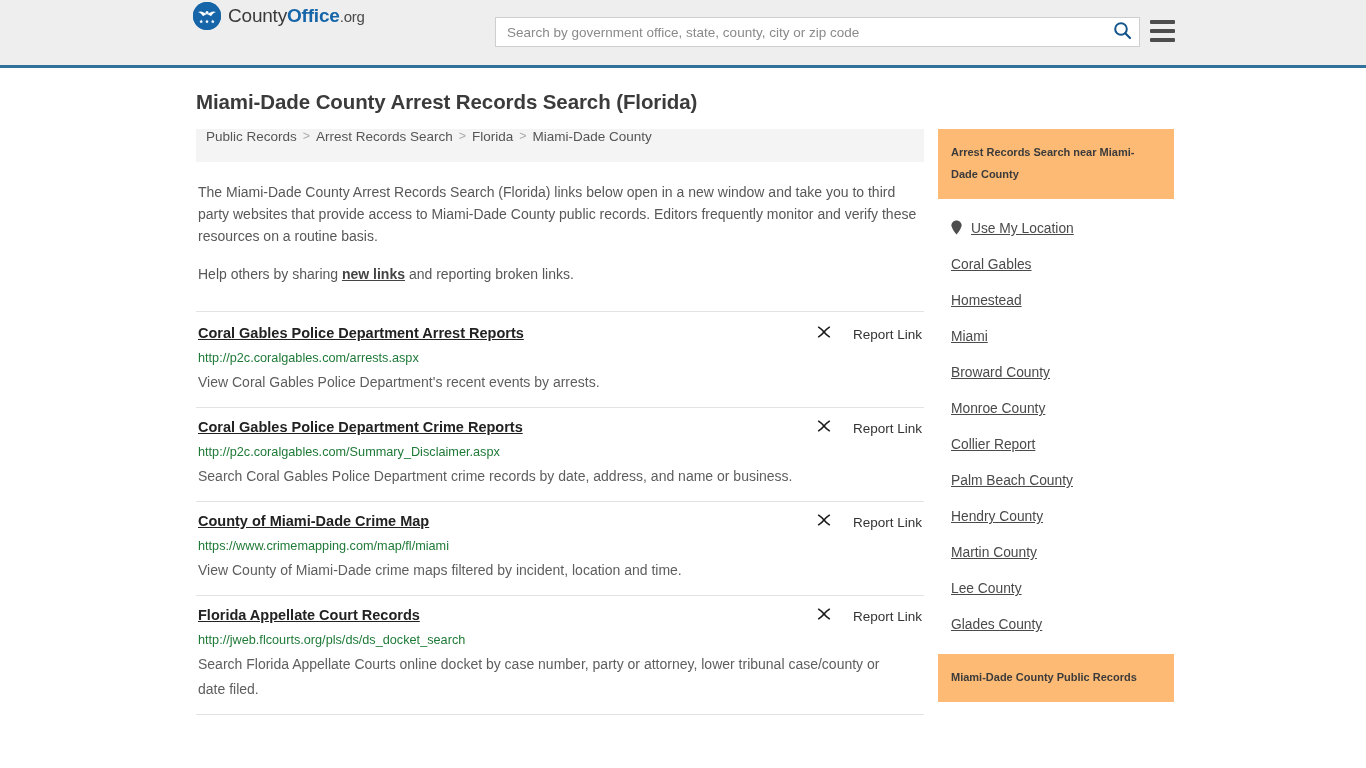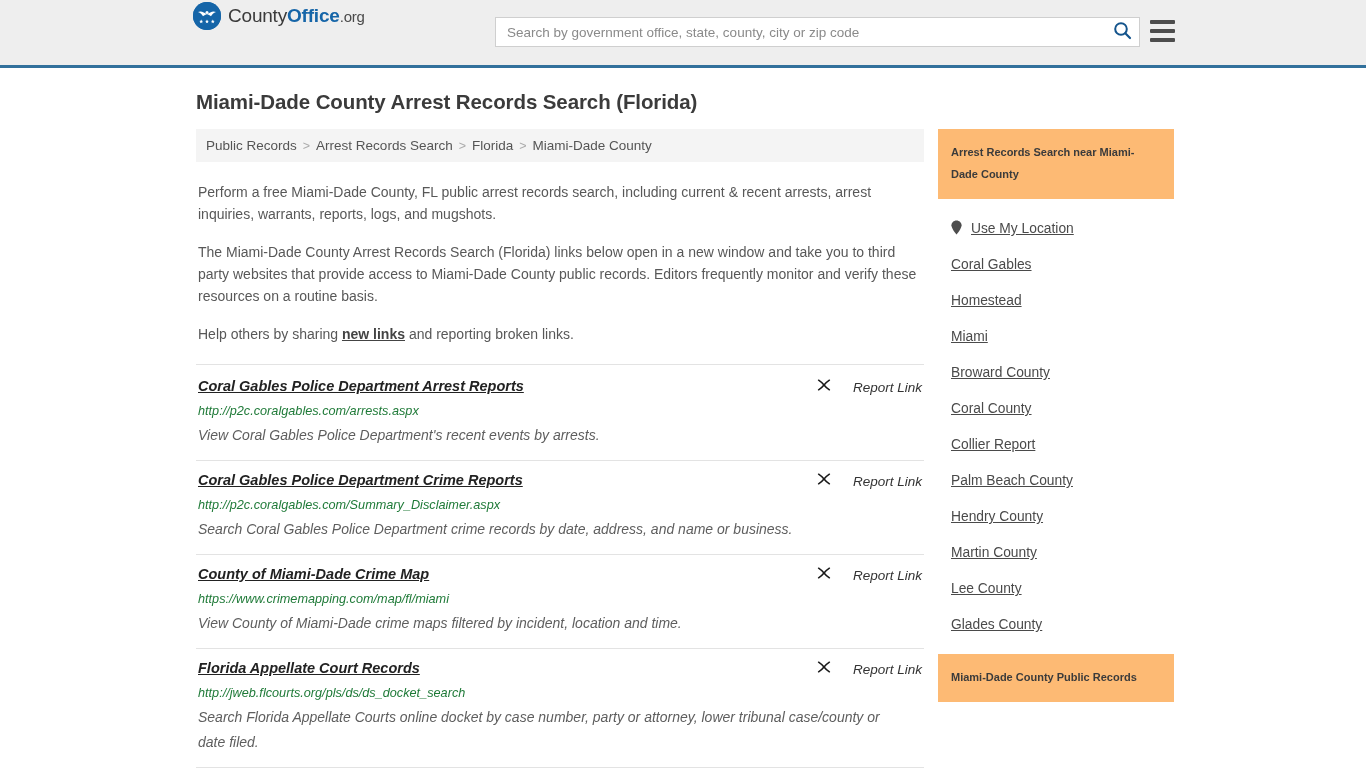--- a/index.html
+++ b/index.html
@@ -137,21 +137,20 @@
     margin-top: 15px;
   }
   .main-col { width: 728px; flex: none; }
   .side-col { width: 236px; flex: none; }
 
   
   .breadcrumb {
     background: #f4f4f4;
     height: 33px;
     display: flex;
-    align-items: center;
     padding: 0 10px;
     font-size: 13.5px;
     gap: 6px;
   }
   .breadcrumb a {
     color: #555555;
     text-decoration: none;
   }
   .breadcrumb .sep { color: #aaaaaa; font-size: 12.5px; }
   .breadcrumb .current { color: #555555; }
@@ -165,21 +164,21 @@
     margin: 16px 0 0 0;
   }
   .intro p:first-child { margin-top: 19px; }
   .intro a.inline-link {
     color: #444444;
     text-decoration: underline;
     font-weight: bold;
   }
 
   
-  .results { margin-top: 19px; font-style: italic; }
+  .results { margin-top: 26px; }
   .result {
     border-bottom: 1px solid #e3e3e3;
     padding: 9px 2px 12px 2px;
     position: relative;
   }
   .result:first-child { border-top: 1px solid #e3e3e3; padding-top: 11px; }
   .result-head {
     display: flex;
     align-items: flex-start;
     justify-content: space-between;
@@ -297,21 +296,20 @@
           <a href="#">Public Records</a>
           <span class="sep">&gt;</span>
           <a href="#">Arrest Records Search</a>
           <span class="sep">&gt;</span>
           <a href="#">Florida</a>
           <span class="sep">&gt;</span>
           <span class="current">Miami-Dade County</span>
         </nav>
 
         <div class="intro">
-          <p>Perform a free Miami-Dade County, FL public arrest records search, including current &amp; recent arrests, arrest inquiries, warrants, reports, logs, and mugshots.</p>
           <p>The Miami-Dade County Arrest Records Search (Florida) links below open in a new window and take you to third party websites that provide access to Miami-Dade County public records. Editors frequently monitor and verify these resources on a routine basis.</p>
           <p><span>Help others by sharing </span><a class="inline-link" href="#">new links</a><span> and reporting broken links.</span></p>
         </div>
 
         <div class="results">
 
           <div class="result">
             <div class="result-head">
               <a class="result-title" href="#">Coral Gables Police Department Arrest Reports</a>
               <a class="report-link" href="#">
@@ -403,21 +401,21 @@
           <div class="side-link-row">
             <a class="side-link" href="#">Homestead</a>
           </div>
           <div class="side-link-row">
             <a class="side-link" href="#">Miami</a>
           </div>
           <div class="side-link-row">
             <a class="side-link" href="#">Broward County</a>
           </div>
           <div class="side-link-row">
-            <a class="side-link" href="#">Coral County</a>
+            <a class="side-link" href="#">Monroe County</a>
           </div>
           <div class="side-link-row">
             <a class="side-link" href="#">Collier Report</a>
           </div>
           <div class="side-link-row">
             <a class="side-link" href="#">Palm Beach County</a>
           </div>
           <div class="side-link-row">
             <a class="side-link" href="#">Hendry County</a>
           </div>

